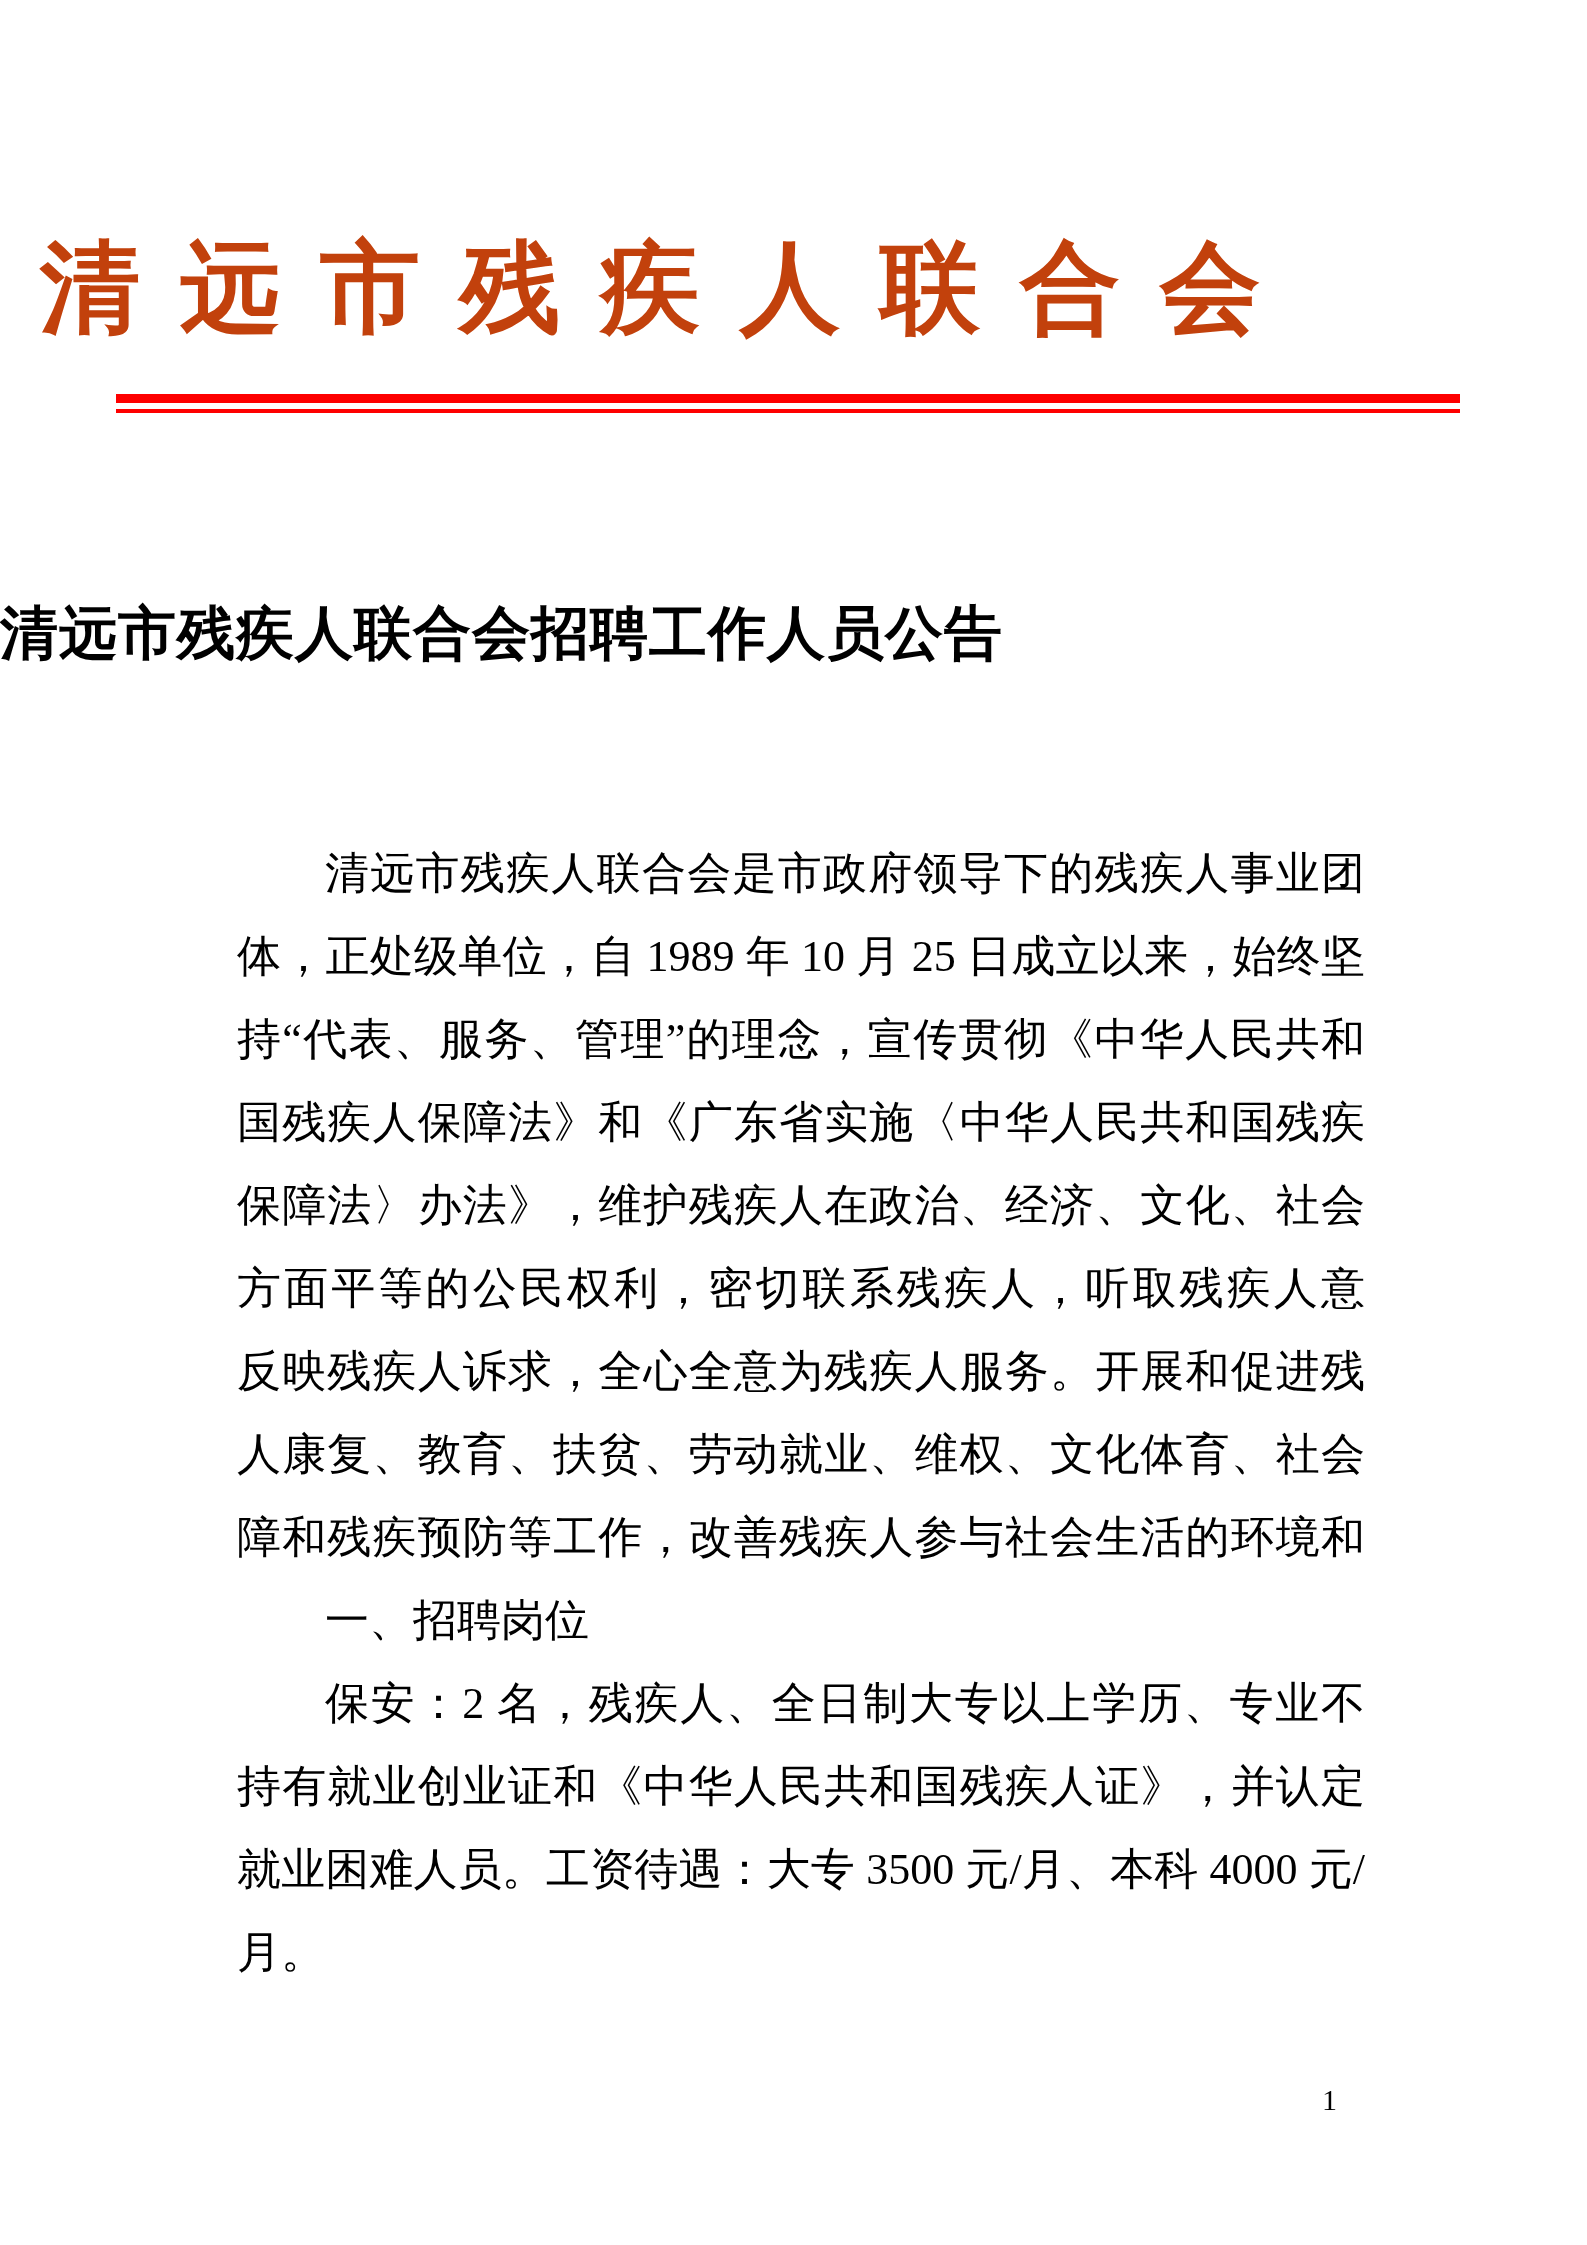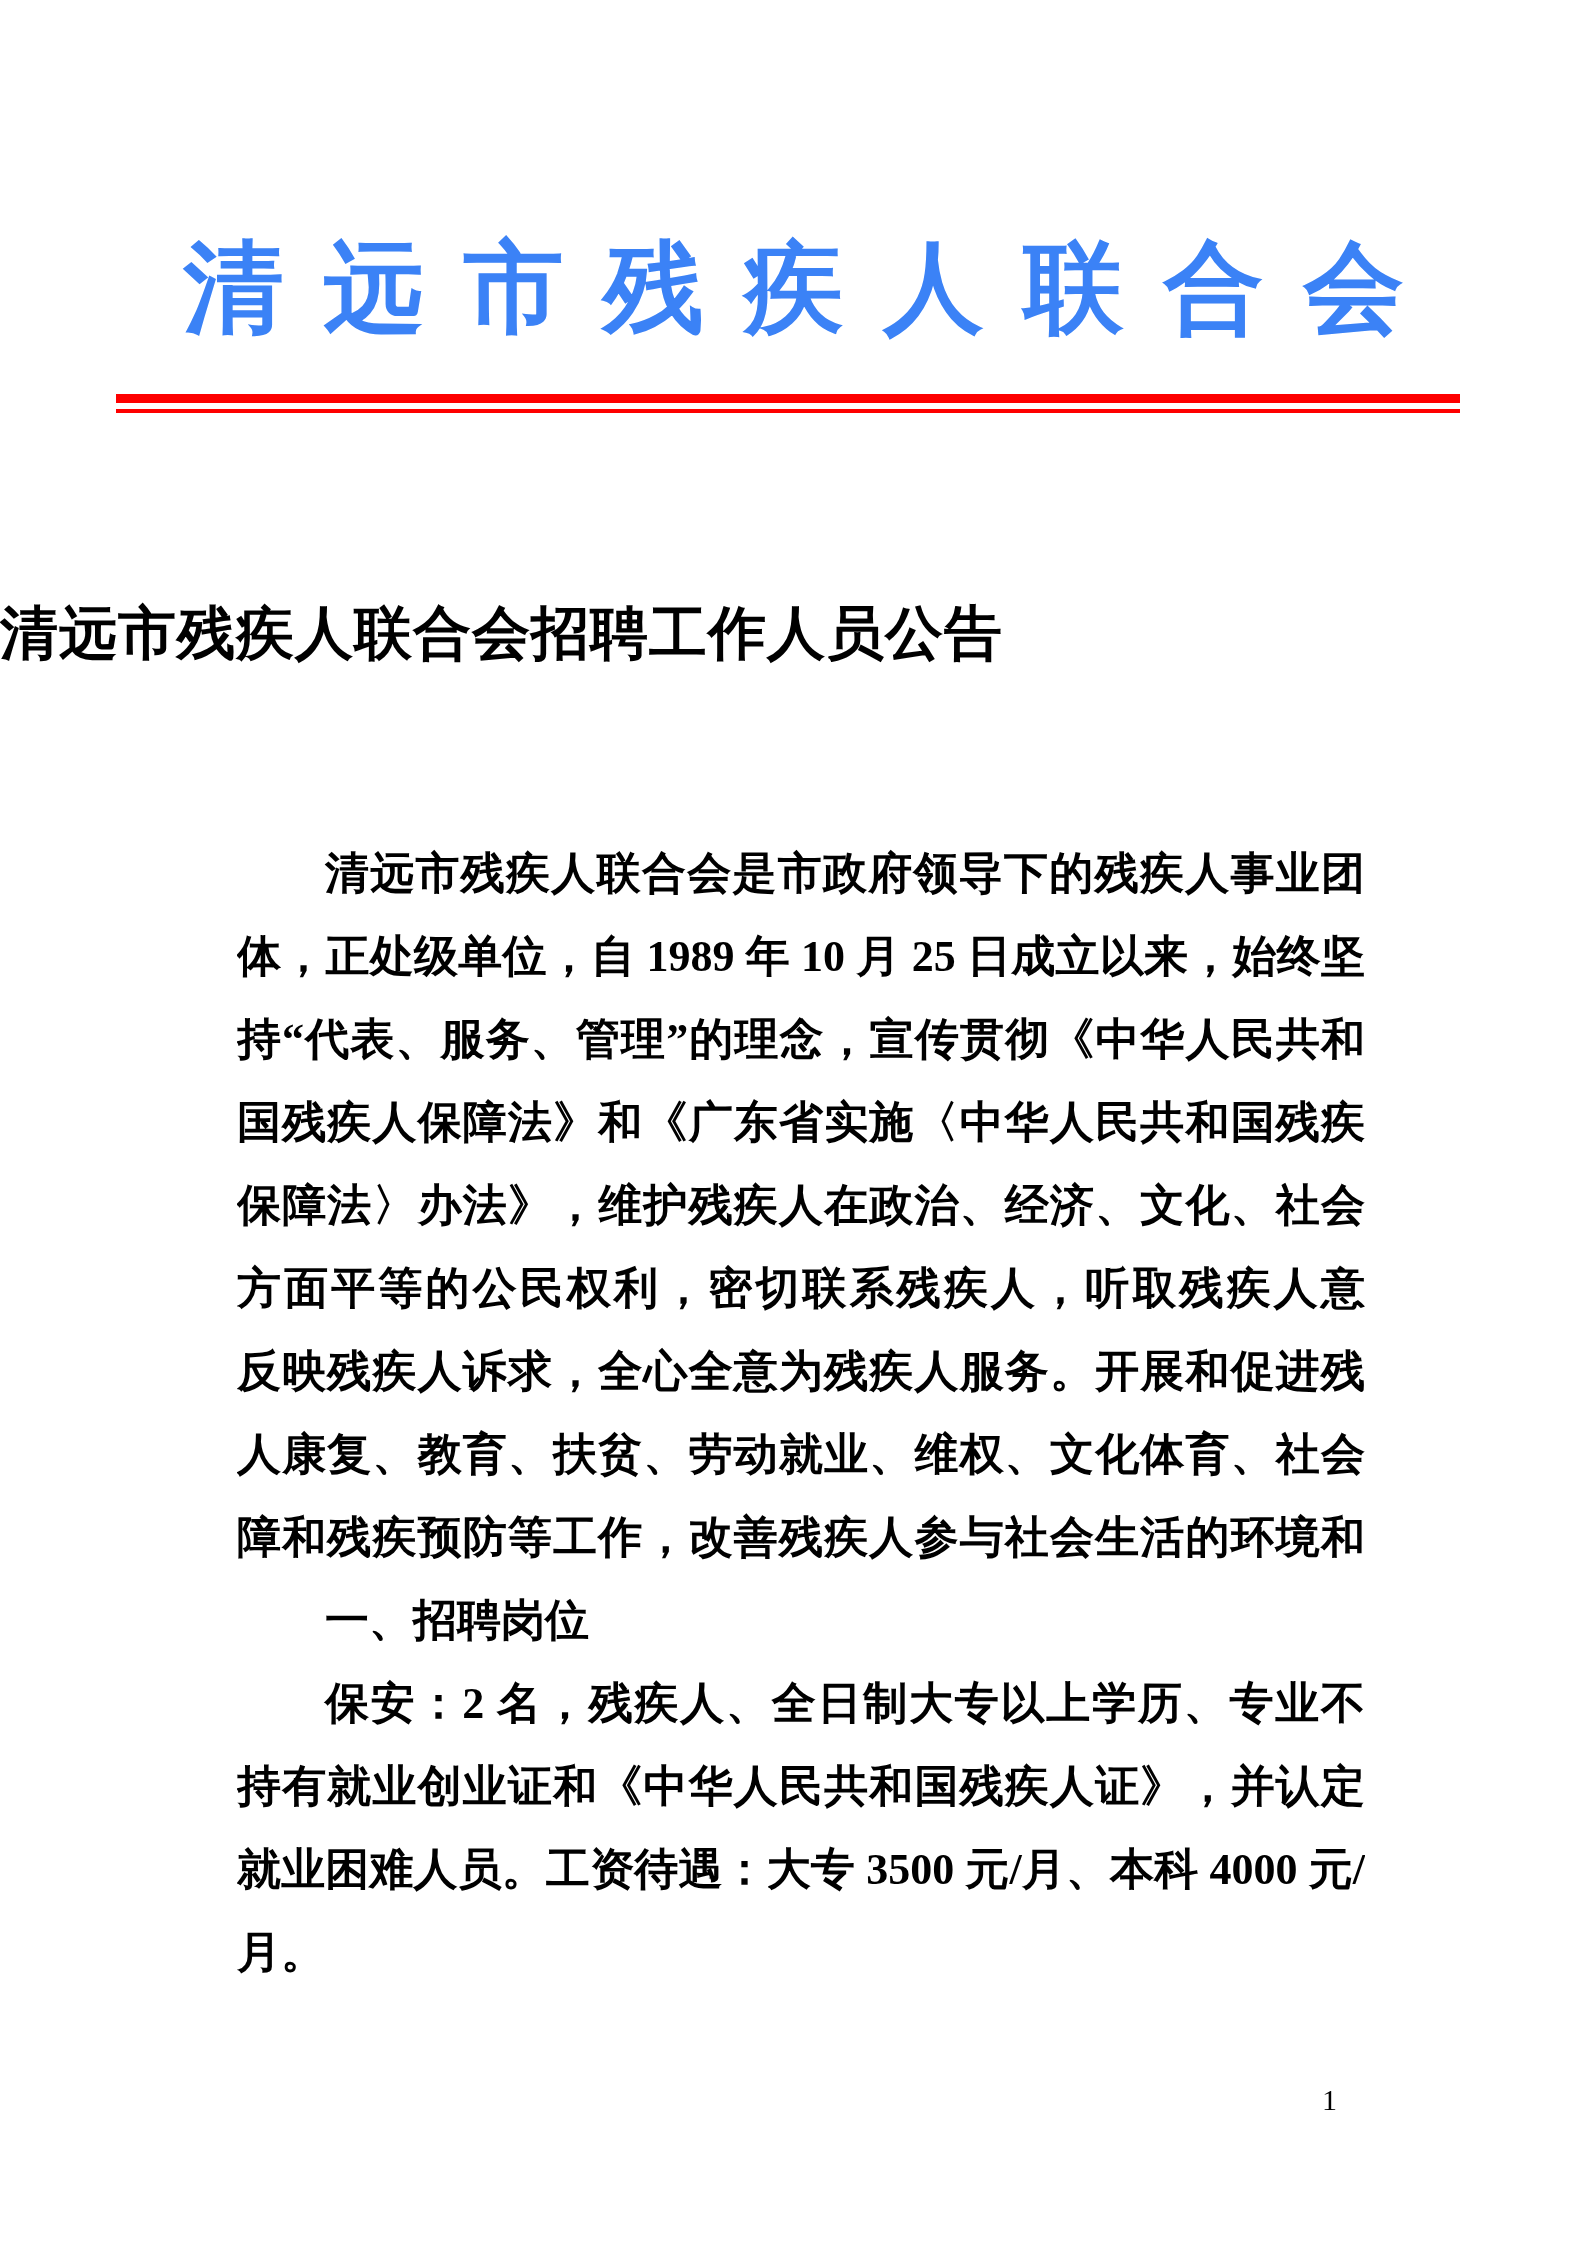--- a/index.html
+++ b/index.html
@@ -15,29 +15,29 @@
     overflow: hidden;
     font-family: "Liberation Serif", "DejaVu Serif", serif;
     color: #000000;
   }
   
   .org-name {
     position: absolute;
     top: 228px;
     left: 0;
     width: 100%;
-    text-align: center;
+    text-align: left;
     white-space: nowrap;
     font-family: "Liberation Sans", "DejaVu Sans", sans-serif;
     font-weight: 700;
     font-size: 100px;
     line-height: 118px;
     letter-spacing: 40px;
     text-indent: 40px;
-    color: #3b82f6;
+    color: #c2410c;
   }
   .rule {
     position: absolute;
     left: 116px;
     width: 1344px;
     background: #fe0000;
   }
   .rule.thick { top: 394px; height: 9px; }
   .rule.thin  { top: 409px; height: 4px; }
   
@@ -60,21 +60,20 @@
     left: 237px;
     width: 1128px;
     font-size: 44px;
   }
   .line {
     height: 83px;
     line-height: 83px;
     text-align: justify;
     text-align-last: justify;
     overflow: hidden;
-    font-weight: bold;
   }
   .line.indent { text-indent: 88px; }
   .line.endline { text-align-last: left; }
   
   .page-number {
     position: absolute;
     top: 2082px;
     left: 1322px;
     font-size: 30px;
     line-height: 36px;

